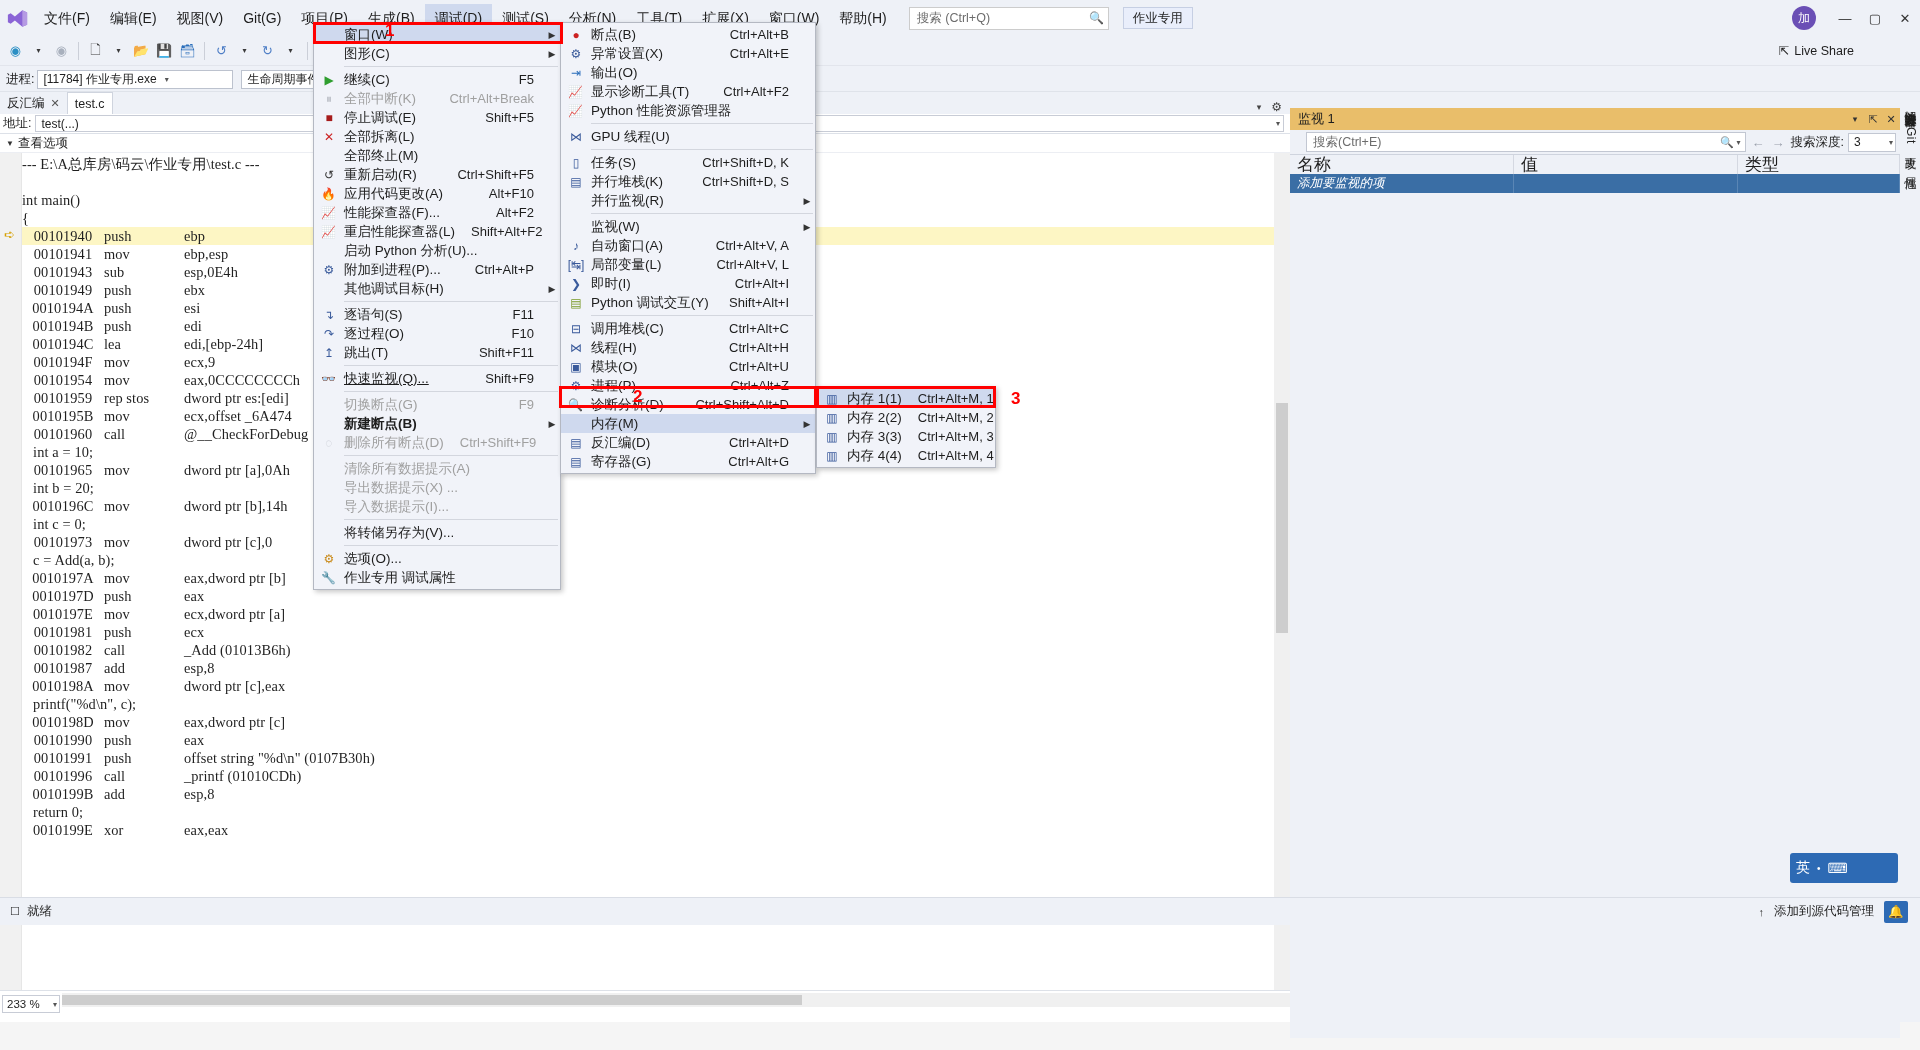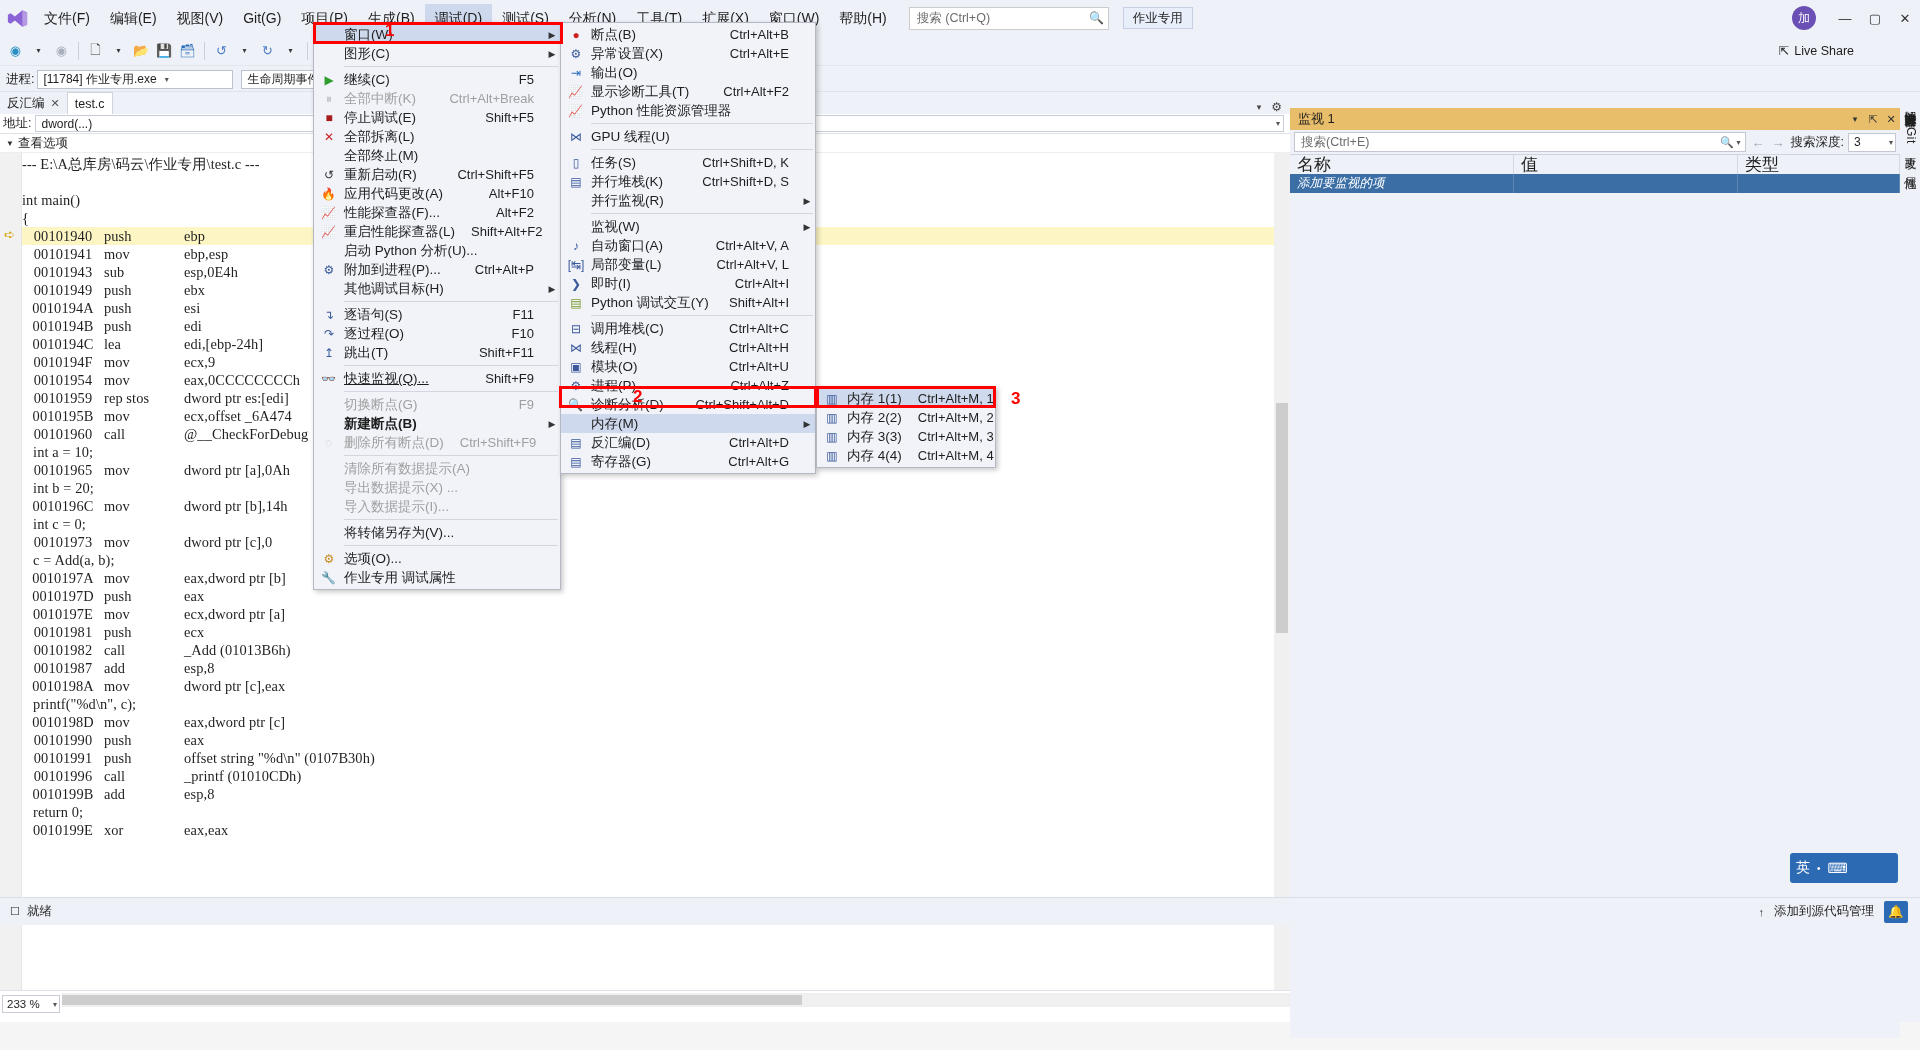--- a/index.html
+++ b/index.html
@@ -152,21 +152,21 @@
   .watchpanel {
     position:absolute; left:1290px; top:16px; width:610px; height:930px; background:#eef1f7;
   }
   .wp-header {
     height:22px; display:flex; align-items:center; background:#e9be6a;
     padding-left:8px; font-size:13px; color:#1e1e1e;
   }
   .wp-header .title{ flex:1; }
   .wp-header .hbtn{ width:18px;text-align:center;font-size:11px;color:#333;}
   .wp-search {
-    height:24px; background:#eef1f7; display:flex; align-items:center; padding:2px 4px;
+    height:24px; background:#eef1f7; display:flex; align-items:center; padding:2px 4px;margin-left:12px;
   }
   .wp-search-box {
     flex:1; height:20px; background:#fff; border:1px solid #c2c7d2;
     display:flex; align-items:center; padding:0 4px 0 6px; font-size:12.5px; color:#6d6d6d;
   }
   .wp-search-box .t{flex:1}
   .wp-search-box .i{font-size:11px;color:#333;padding:0 2px;}
   .wp-search-box .a{font-size:8px;color:#555;}
   .wp-nav { display:flex; align-items:center; gap:7px; padding:0 6px; font-size:13px; color:#9aa0ab;}
   .wp-depth-label{ font-size:12.5px; color:#1e1e1e; padding-right:4px;}
@@ -339,21 +339,21 @@
         </div>
         <div class="tabstrip-right">
           <span style="font-size:9px;">▾</span>
           <span>⚙</span>
         </div>
       </div>
 
       <div class="addressbar">
         <span class="lbl">地址:</span>
         <div class="addr-combo">
-          <span class="cv">dword(...)</span>
+          <span class="cv">test(...)</span>
           <span class="ca">▾</span>
         </div>
       </div>
 
       <div class="viewopts">
         <span class="tri">▼</span>
         <span>查看选项</span>
       </div>
 
       <div class="codepane">

